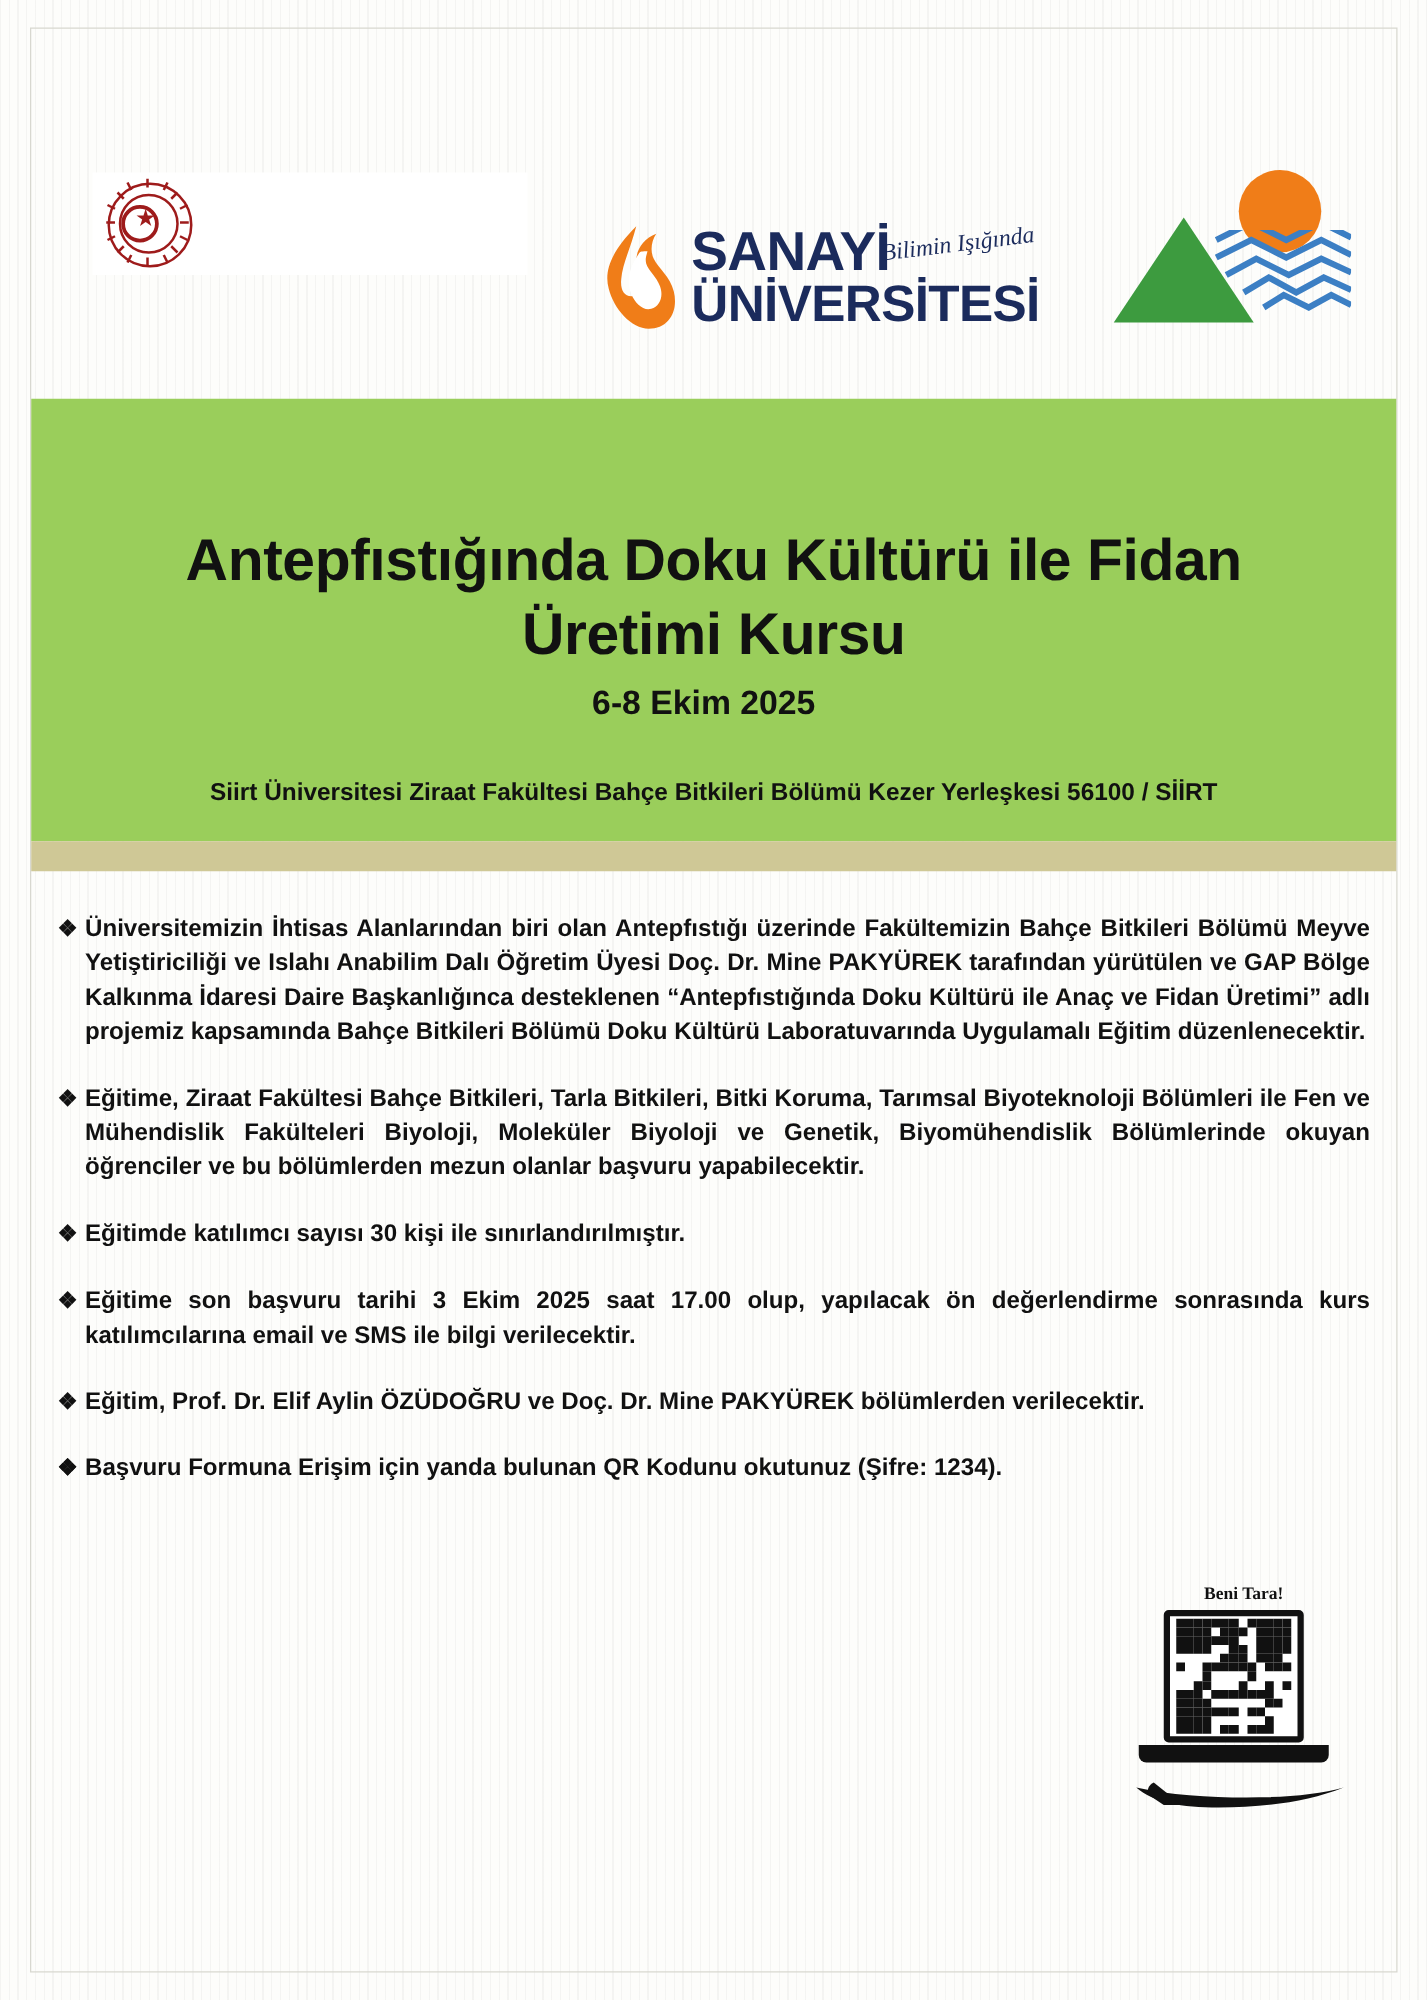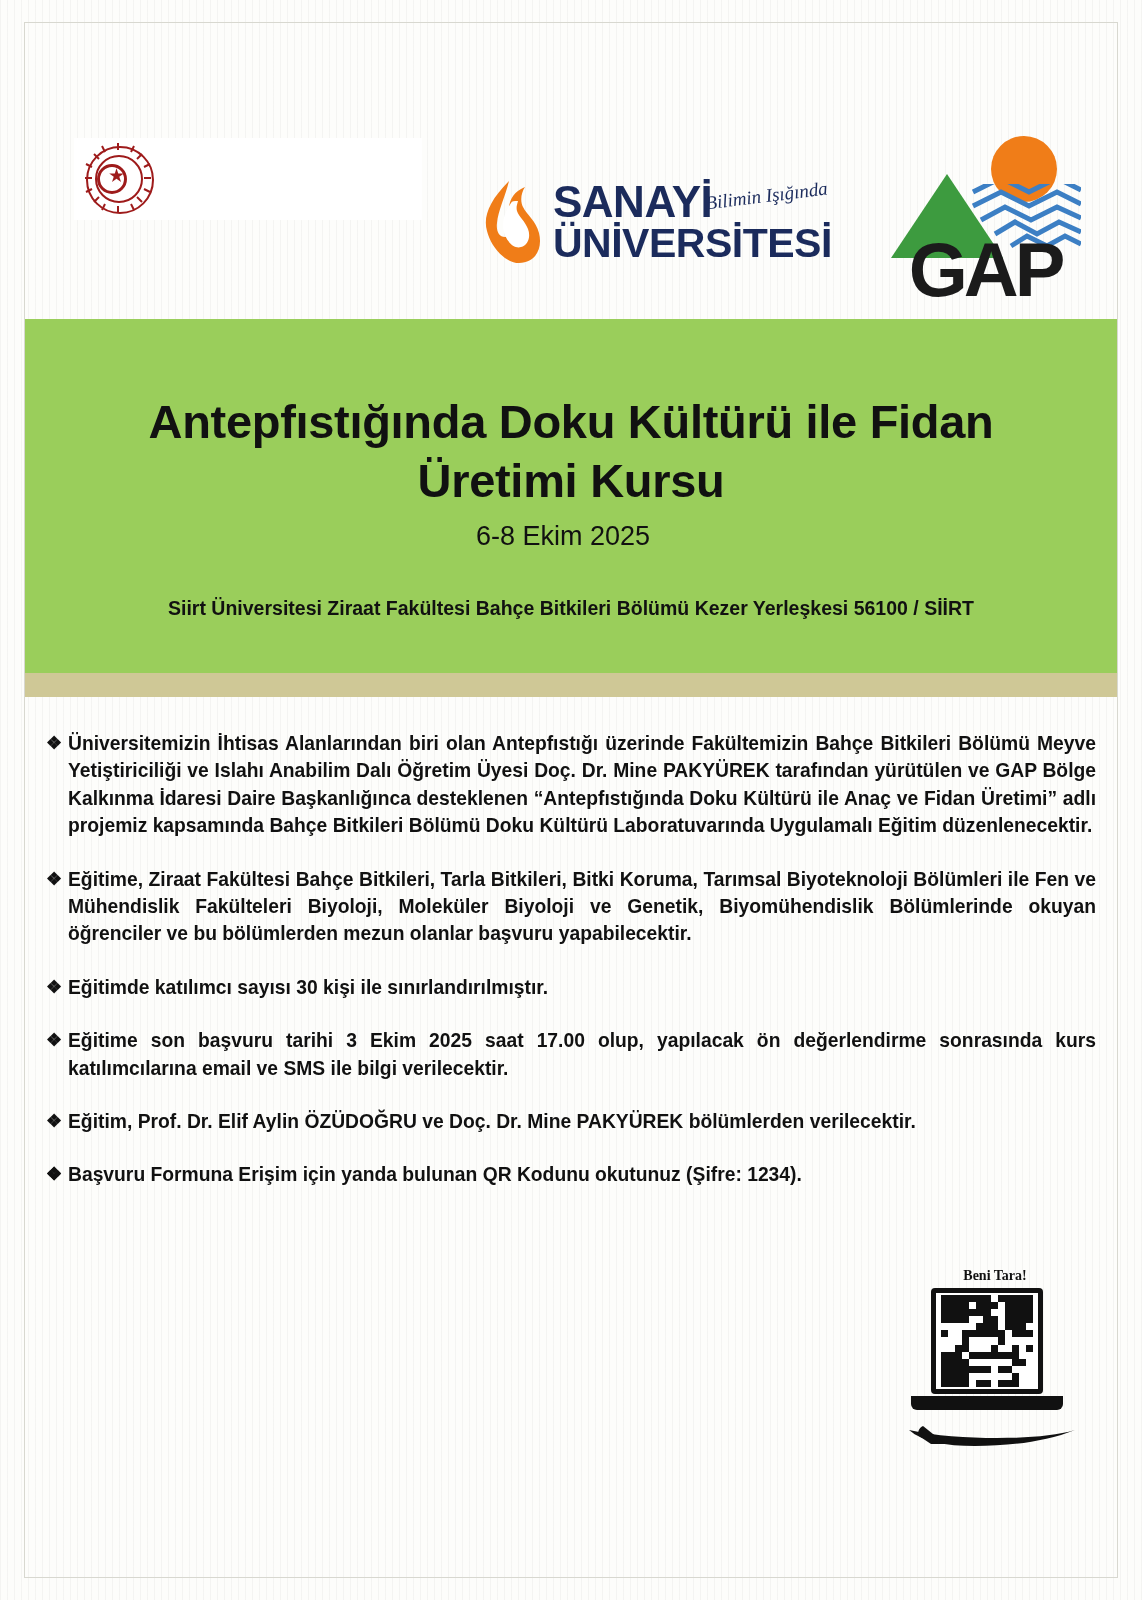--- a/index.html
+++ b/index.html
@@ -216,34 +216,34 @@
   }
   .band-khaki {
     position: absolute;
     left: 25px;
     top: 673px;
     width: 1092px;
     height: 24px;
     background: #cfc896;
   }
   .poster-title {
-    margin: 10px;
-    padding: 64px 70px 0 70px;
+    margin: 0;
+    padding: 100px 70px 0 70px;
     text-align: center;
     font-size: 47px;
     font-weight: bold;
     color: #111111;
     line-height: 1.25;
     letter-spacing: -0.3px;
   }
   .poster-date {
     margin: 10px 16px 0 0;
     text-align: center;
     font-size: 27px;
-    font-weight: normal;
+    font-weight: bold;
     color: #111111;
   }
   .poster-venue {
     margin: 45px 0 0 0;
     padding: 0 40px;
     text-align: center;
     font-size: 19.5px;
     font-weight: bold;
     color: #111111;
   }
@@ -399,21 +399,20 @@
         <svg viewBox="0 0 110 66" width="110" height="66" aria-hidden="true">
           <g stroke="#3c7fc4" stroke-width="5" fill="none">
             <path d="M2 8 L30 -6 L58 8 L86 -6 L110 6"></path>
             <path d="M2 22 L30 8 L58 22 L86 8 L110 20"></path>
             <path d="M10 36 L34 23 L60 36 L86 23 L110 34"></path>
             <path d="M24 50 L44 38 L66 50 L88 38 L110 48"></path>
             <path d="M40 62 L56 52 L76 62 L94 52 L110 60"></path>
           </g>
         </svg>
       </div>
-      <div class="gap-text">GAP</div>
     </div>
   </div>
 
   <div class="green-band">
     <h1 class="poster-title">Antepfıstığında Doku Kültürü ile Fidan Üretimi Kursu</h1>
     <div class="poster-date">6-8 Ekim 2025</div>
     <div class="poster-venue">Siirt Üniversitesi Ziraat Fakültesi Bahçe Bitkileri Bölümü Kezer Yerleşkesi   56100 / SİİRT</div>
   </div>
   <div class="band-khaki"></div>
 

